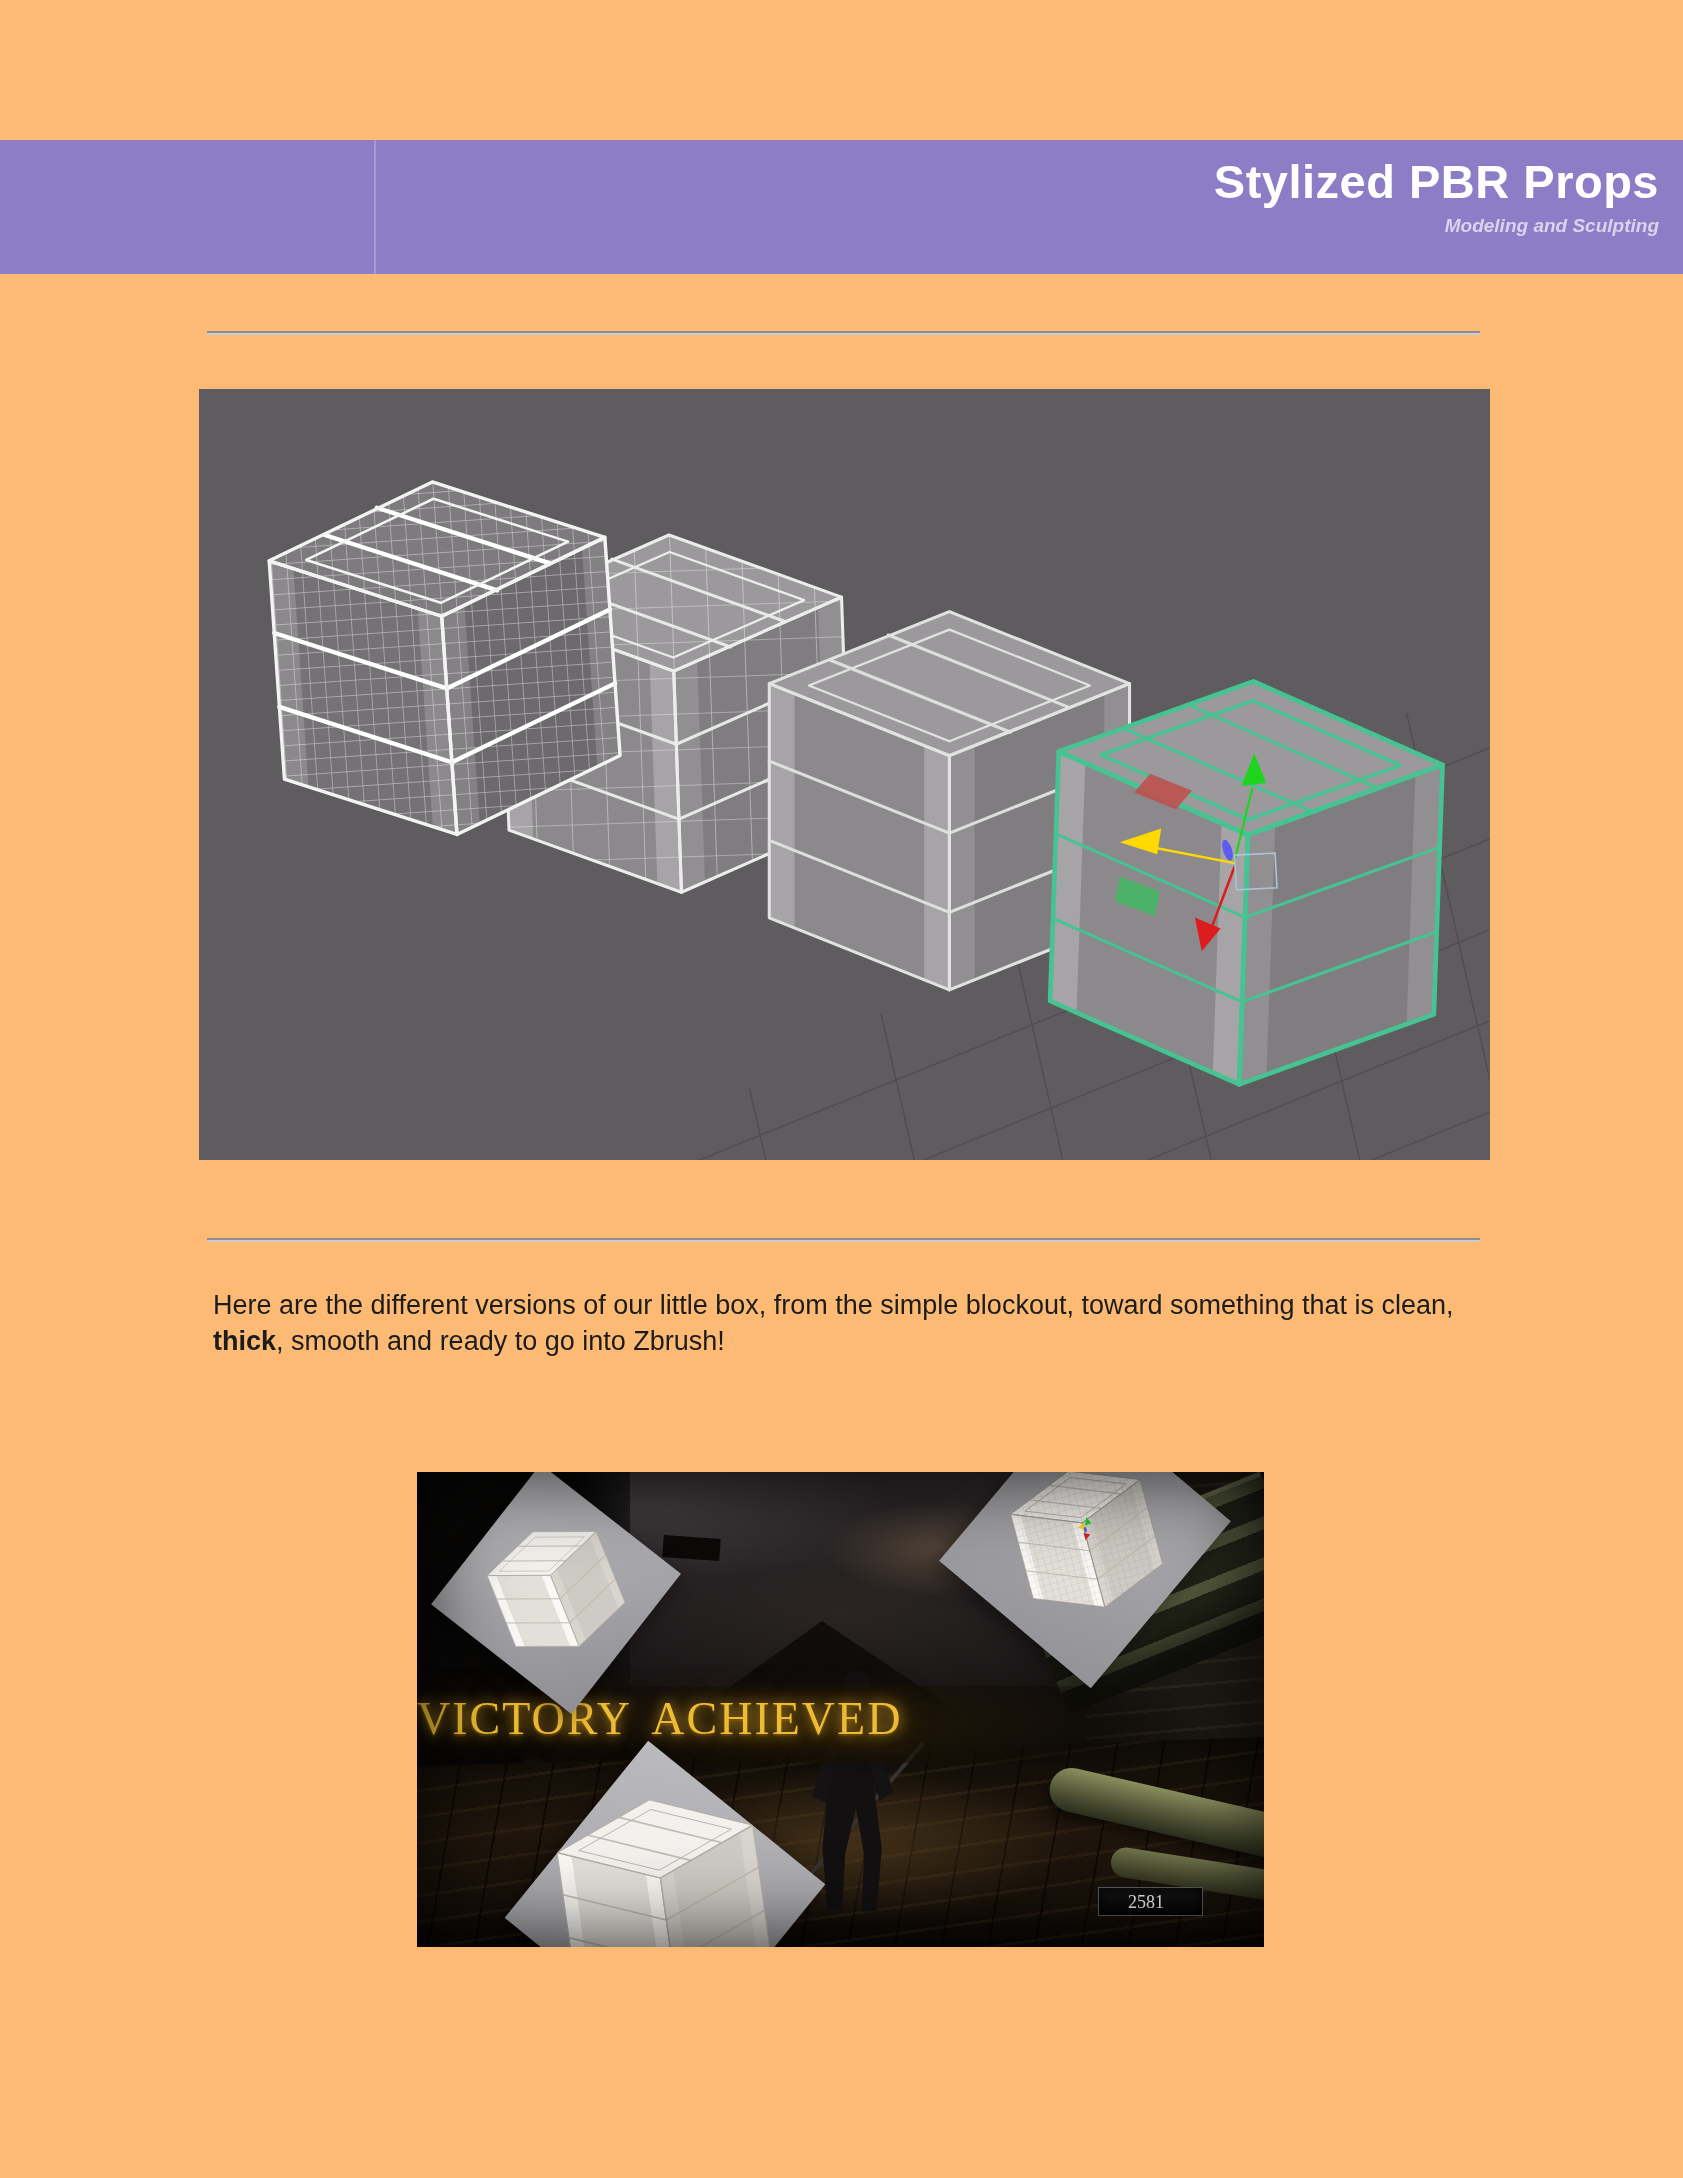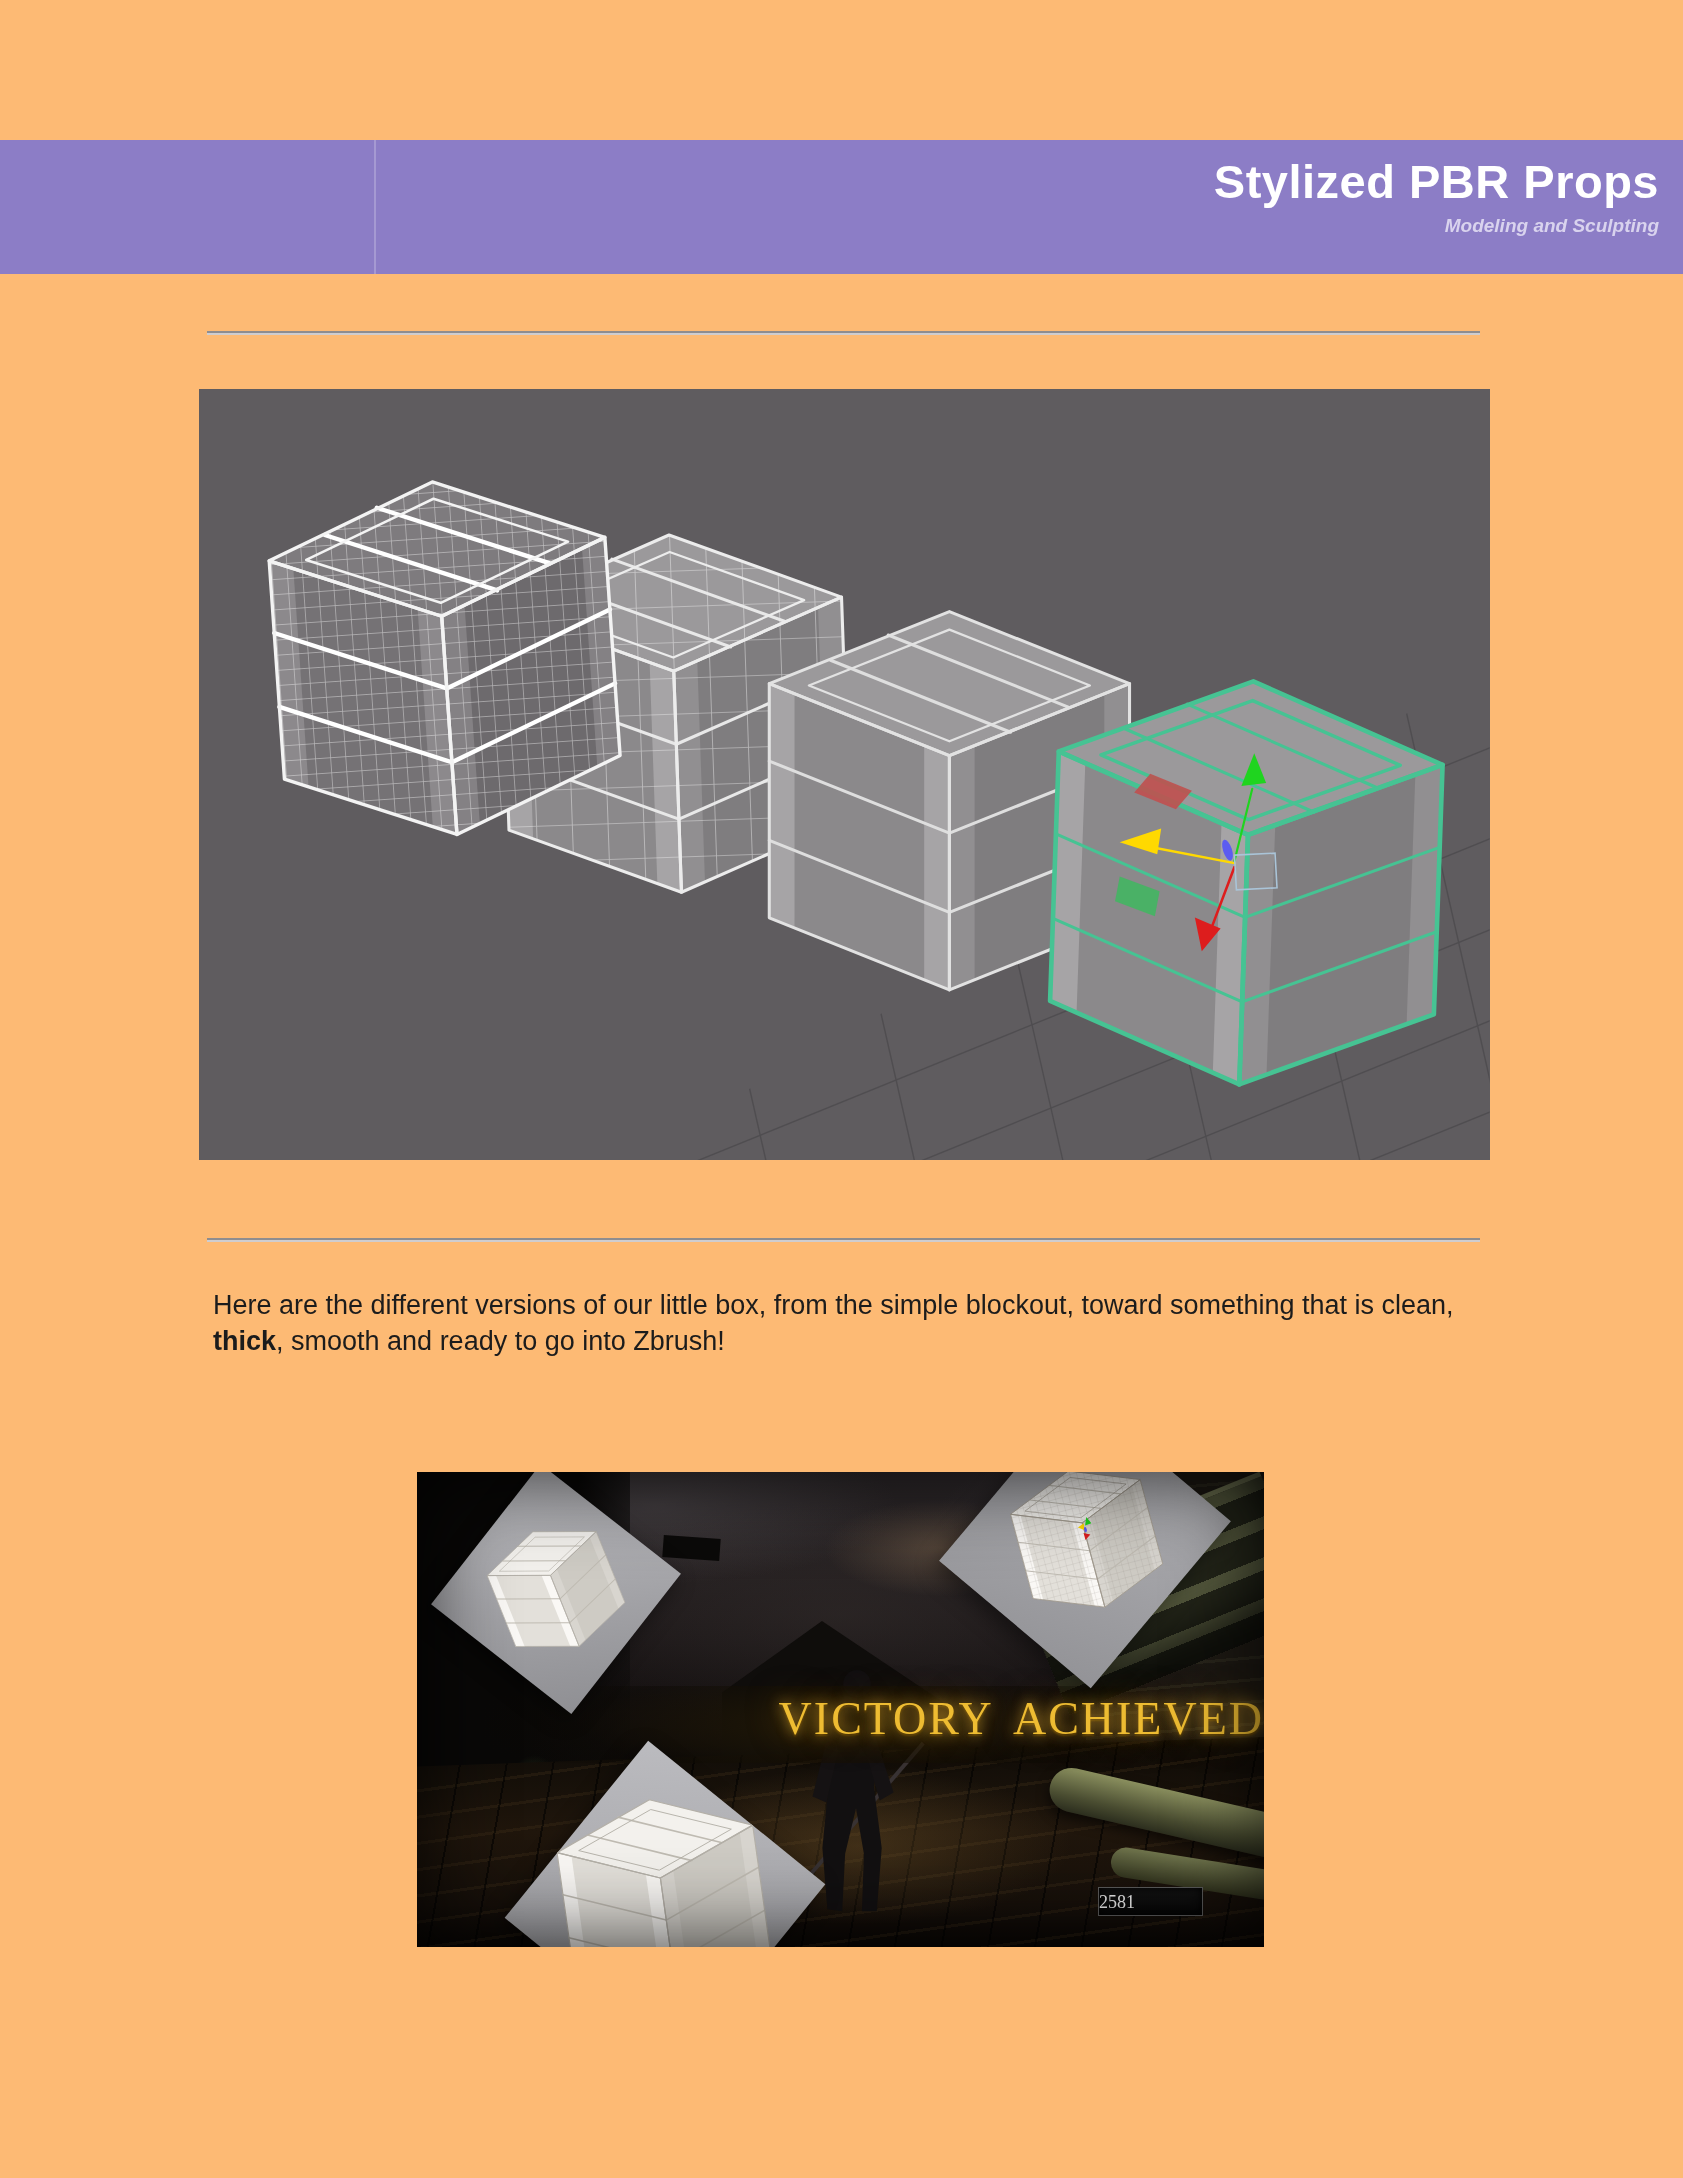--- a/index.html
+++ b/index.html
@@ -58,26 +58,26 @@
       linear-gradient(to bottom,#0e0b07,#20160c 45%,#17100a 80%,#0a0705);
     clip-path:polygon(0 14%,100% 0,100% 100%,0 100%);}
   .log{position:absolute;left:630px;top:319px;width:249px;height:44px;transform:rotate(13deg);border-radius:22px;
     background:linear-gradient(to bottom,#8a8f5e,#4a4d31 65%,#2c2e1e);box-shadow:0 6px 12px rgba(0,0,0,.55);}
   .log2{position:absolute;left:693px;top:388px;width:188px;height:30px;transform:rotate(9deg);border-radius:15px;
     background:linear-gradient(to bottom,#6f744c,#33351f);}
   .debris{position:absolute;left:246px;top:65px;width:57px;height:22px;background:#0b0a09;transform:rotate(4deg);}
   .knight-svg{position:absolute;left:356px;top:176px;width:168px;height:297px;}
   .banner-band{position:absolute;left:8%;right:8%;top:214px;height:77px;
     background:radial-gradient(ellipse 52% 100% at 50% 50%, rgba(34,25,7,.95), rgba(12,9,4,.45) 70%, transparent 100%);}
-  .banner-text{position:absolute;left:0;width:100%;top:220px;text-align:right;
+  .banner-text{position:absolute;left:0;width:100%;top:220px;text-align:left;
     font-family:"Liberation Serif", serif;font-size:46px;letter-spacing:2px;word-spacing:10px;color:#eebc32;
     text-shadow:0 0 14px rgba(242,185,55,.9),0 0 36px rgba(220,150,20,.55),0 2px 2px #4a3300;}
   .souls{position:absolute;left:681px;top:415px;width:105px;height:29px;background:linear-gradient(#141414,#060606);
     border:1px solid #5a5a5a;box-shadow:inset 0 0 8px #000;
-    font-family:"Liberation Serif", serif;font-size:18px;color:#e8e8e8;text-align:left;line-height:29px;
+    font-family:"Liberation Serif", serif;font-size:18px;color:#e8e8e8;text-align:center;line-height:29px;
     padding-right:9px;box-sizing:border-box;}
   .card{position:absolute;box-shadow:0 8px 22px rgba(0,0,0,.45);}
   .card-left{left:50px;top:28px;width:178px;height:178px;transform:rotate(38deg);
     background:linear-gradient(135deg,#bcbcc0,#8f8f93);}
   .card-right{left:569px;top:-40px;width:198px;height:218px;transform:rotate(40deg);
     background:linear-gradient(160deg,#b4b4b8,#939397);}
   .card-bottom{left:134px;top:315px;width:228px;height:228px;transform:rotate(39deg);
     background:linear-gradient(145deg,#bbbbbf,#98989c);}
   .card svg{position:absolute;left:0;top:0;}
   .vignette{position:absolute;inset:0;box-shadow:inset 0 0 89px rgba(0,0,0,.85);pointer-events:none;}

